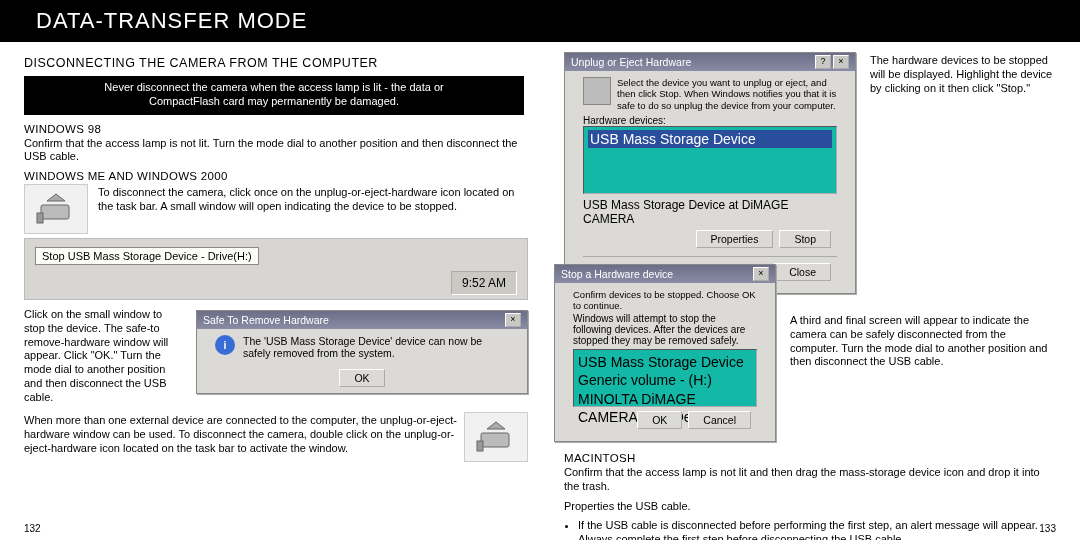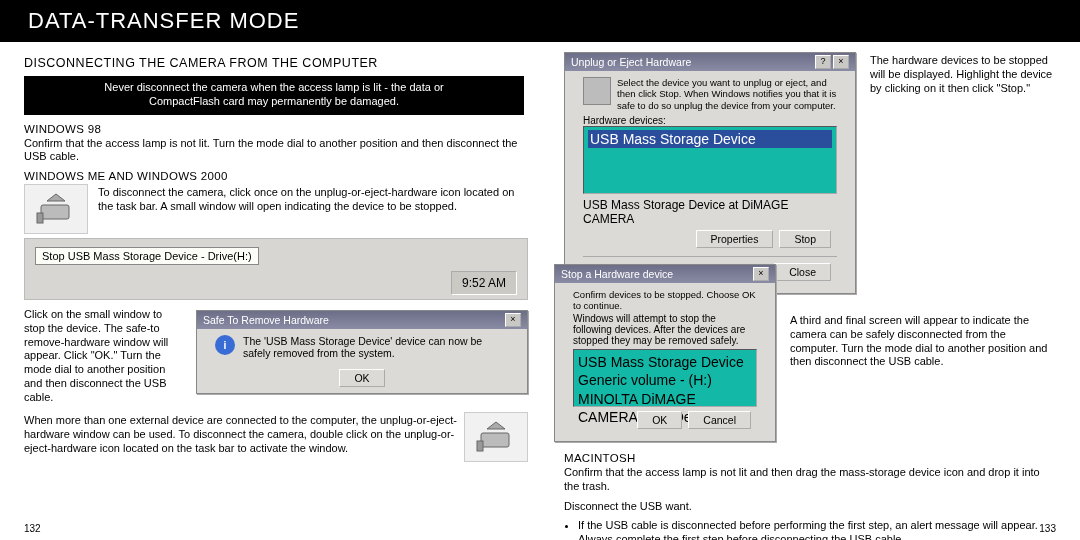--- a/index.html
+++ b/index.html
@@ -22,21 +22,21 @@
   .header-band {
     position: absolute;
     top: 0;
     left: 0;
     right: 0;
     height: 42px;
     background: #000;
     color: #fff;
     display: flex;
     align-items: center;
-    padding-left: 28px;
+    padding-left: 36px;
     font-size: 22px;
     letter-spacing: 1px;
     font-weight: 400;
   }
   .col {
     flex: 1 1 0;
     padding: 52px 20px 4px 24px;
     box-sizing: border-box;
     position: relative;
   }
@@ -270,20 +270,20 @@
           </div>
         </div>
       </div>
       <div style="flex:1;padding-top:48px;">
         <p class="body">A third and final screen will appear to indicate the camera can be safely disconnected from the computer. Turn the mode dial to another position and then disconnect the USB cable.</p>
       </div>
     </div>
 
     <h3 class="os" style="margin-top:10px;">MACINTOSH</h3>
     <p class="body">Confirm that the access lamp is not lit and then drag the mass-storage device icon and drop it into the trash.</p>
-    <p class="body">Disconnect the USB want.</p>
+    <p class="body">Properties the USB cable.</p>
     <ul class="bullets">
       <li>If the USB cable is disconnected before performing the first step, an alert message will appear. Always complete the first step before disconnecting the USB cable.</li>
     </ul>
 
     <div class="pagefoot right">133</div>
   </div>
 </div>
 
 </body></html>

